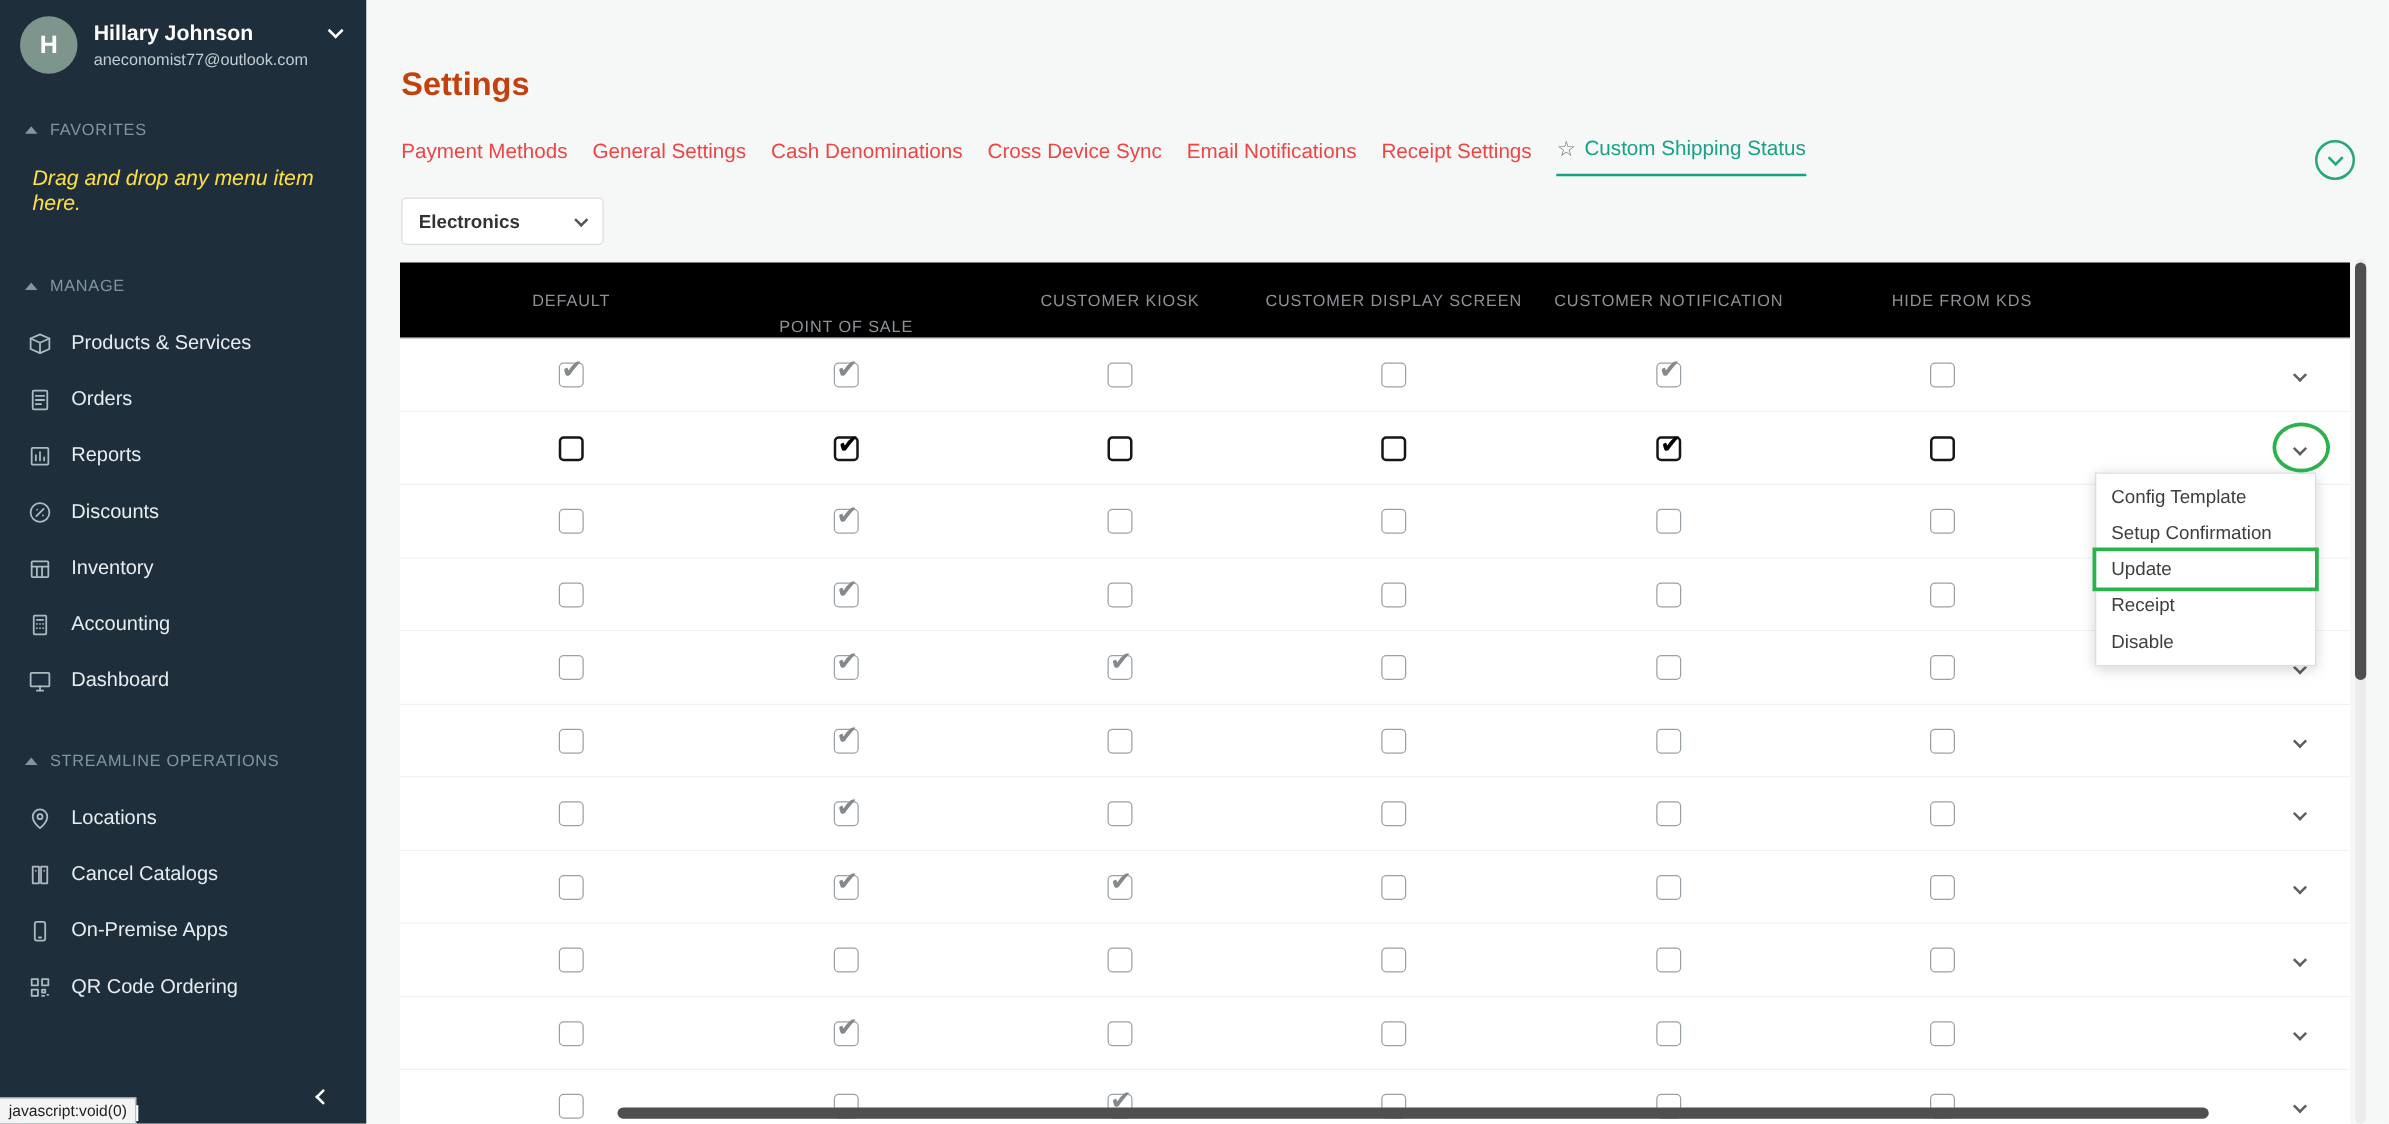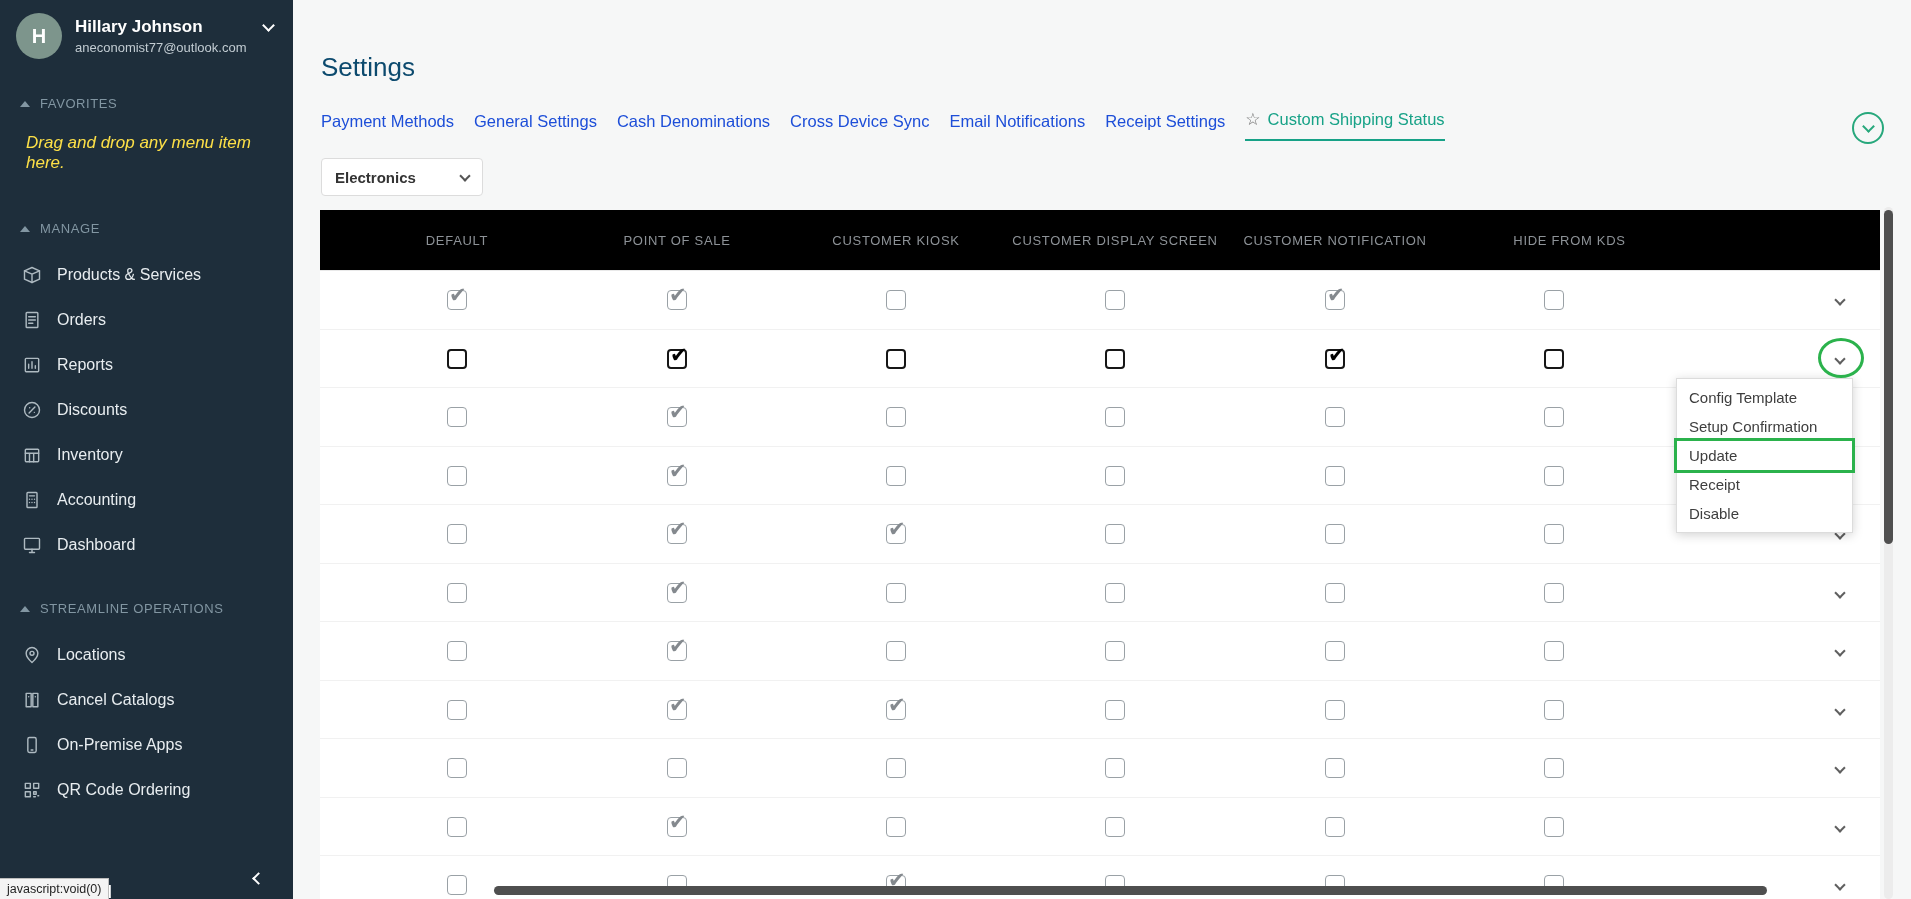--- a/index.html
+++ b/index.html
@@ -24,23 +24,23 @@
   .fav-hint { font-style:italic; color:#fde047; font-size:17px; padding:18px 26px 14px 26px; }
   .nav-item { display:flex; align-items:center; gap:15px; height:45px; padding:0 22px; font-size:16px; color:#e8edf0; cursor:pointer; }
   .nav-icon { width:20px; height:20px; opacity:.85; flex:0 0 auto; }
   .nav-icon svg { width:100%; height:100%; }
   .sidebar-logo { position:absolute; left:18px; bottom:-5px; font-size:24px; font-weight:800; color:#fff; letter-spacing:.3px; }
   .logo-underline { position:absolute; left:16px; bottom:0; width:92px; height:3px; background:#1aa58c; }
   .collapse-btn { position:absolute; right:30px; bottom:12px; color:#fff; cursor:pointer; }
   .status-chip { position:absolute; left:0; bottom:0; z-index:60; background:#f4f4f4; border:1px solid #bdbdbd; border-left:none; border-bottom:none; padding:3px 7px; font-size:12.5px; color:#1f1f1f; }
   
   .main { position:absolute; left:293px; top:0; right:0; bottom:0; }
-  .page-title { position:absolute; left:28px; top:52px; font-size:26px; font-weight:400; color:#0c4a6e; }
+  .page-title { position:absolute; left:28px; top:52px; font-size:26px; font-weight:700; color:#c2410c; }
   .tabs { position:absolute; left:28px; top:110px; display:flex; gap:20px; align-items:flex-end; }
-  .tab { font-size:16.5px; color:#1d4ed8; padding-bottom:10px; white-space:nowrap; cursor:pointer; }
+  .tab { font-size:16.5px; color:#ef4444; padding-bottom:10px; white-space:nowrap; cursor:pointer; }
   .tab.active { color:#17a287; border-bottom:2px solid #17a287; display:flex; gap:7px; align-items:center; }
   .star { color:#6f6f6f; font-size:17px; line-height:1; }
   .collapse-circle { position:absolute; right:27px; top:112px; width:32px; height:32px; border:2px solid #27a87c; border-radius:50%; display:flex; align-items:center; justify-content:center; color:#27a87c; cursor:pointer; padding-bottom:3px; }
   .select { position:absolute; left:28px; top:158px; width:162px; height:38px; background:#fff; border:1px solid #dcdcdc; border-radius:4px; display:flex; align-items:center; justify-content:space-between; padding:0 13px; font-size:15px; font-weight:700; color:#333; cursor:pointer; }
   .select .chev { width:8px; height:8px; color:#555; margin-top:-3px; }
   
   .table-card { position:absolute; left:27px; top:210px; width:1560px; height:706px; background:#fff; }
   .table-header { position:relative; height:61px; background:#000000; border-bottom:1px solid #e9e9e9; }
   .th { position:absolute; top:50%; transform:translate(-50%,-50%); font-size:13px; letter-spacing:.7px; color:#8d9297; white-space:nowrap; font-weight:500; }
   .trow { position:relative; height:58.5px; border-bottom:1px solid #f1f1f1; background:#fff; }
@@ -197,21 +197,21 @@
     </div>
 
   <div class="select">
     <span>Electronics</span>
     <span class="chev"></span>
   </div>
 
   <div class="table-card">
     <div class="table-header" id="table-header">
         <span class="th" style="left: 137px;">DEFAULT</span>
-        <span class="th" style="left: 357px;">POINT OF SALE</span>
+        <span class="th" style="left: 357px; margin-top: 21px;">POINT OF SALE</span>
         <span class="th" style="left: 576px;">CUSTOMER KIOSK</span>
         <span class="th" style="left: 795px;">CUSTOMER DISPLAY SCREEN</span>
         <span class="th" style="left: 1015px;">CUSTOMER NOTIFICATION</span>
         <span class="th" style="left: 1234px; padding-left: 31px;">HIDE FROM KDS</span>
       </div>
     <div id="table-rows">
         <div class="trow">
           <div class="cbox checked" style="left: 127px;"></div>
           <div class="cbox checked" style="left: 347px;"></div>
           <div class="cbox" style="left: 566px;"></div>

